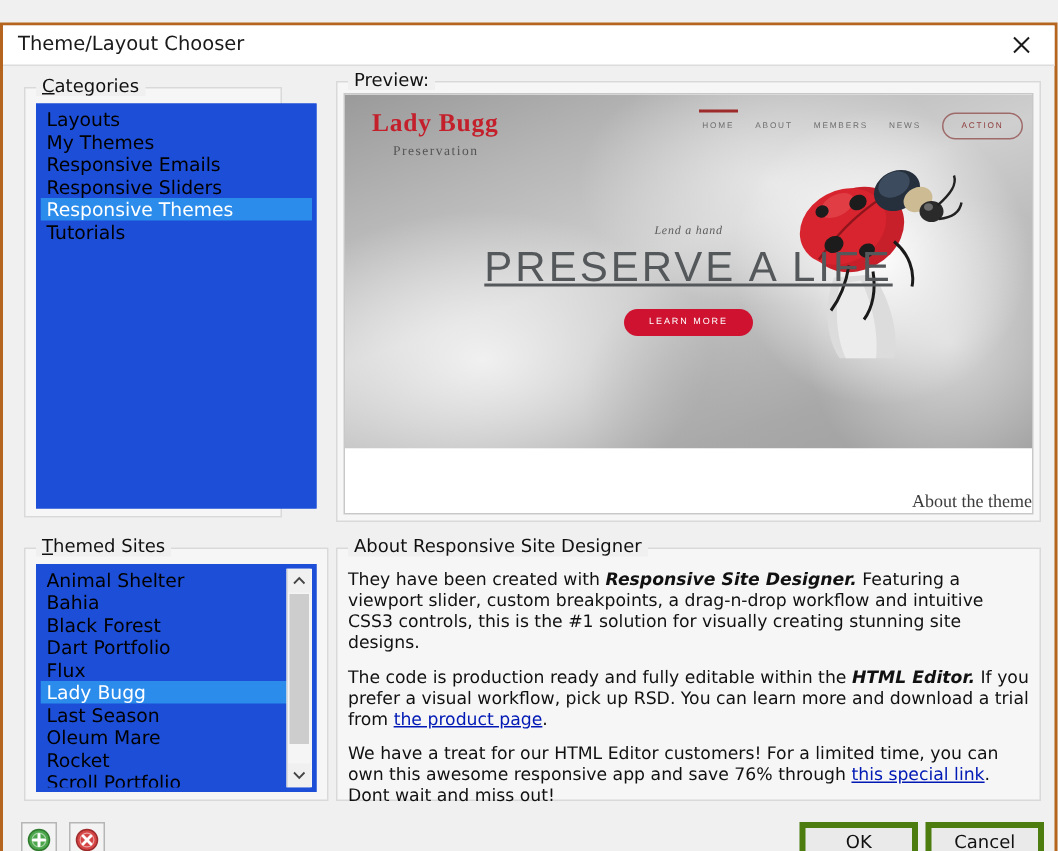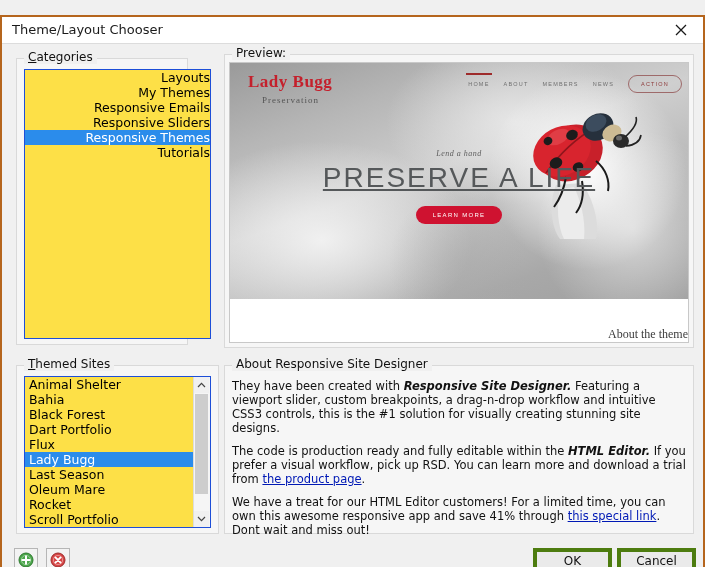--- a/index.html
+++ b/index.html
@@ -46,22 +46,22 @@
     background:#f0f0f0;padding:0 4px;
     font-size:12px;color:#111;
     font-family:"DejaVu Sans", sans-serif;
     z-index:2;white-space:nowrap;
   }
   .gb-label .acc{text-decoration:underline;}
 
   
   .listbox{
     position:absolute;box-sizing:border-box;
-    background:#fde047;
-    border:1px solid #1d4ed8;
+    background:#1d4ed8;
+    border:3px solid #1d4ed8;
     overflow:hidden;
   }
   .lb-item{
     height:15px;line-height:15px;
     padding:0 0 0 4px;
     font-size:12.5px;
     font-family:"DejaVu Sans", sans-serif;
     color:#000;white-space:nowrap;cursor:default;
   }
   .lb-item.selected{background:#2b8ceb;color:#ffffff;}
@@ -209,21 +209,21 @@
 
   <div class="titlebar">
     <div class="title-text">Theme/Layout Chooser</div>
     <div class="close-btn">
       <svg width="14" height="14" viewBox="0 0 14 14" aria-hidden="true">
         <path d="M2 2 L12 12 M12 2 L2 12" stroke="#1a1a1a" stroke-width="1.3" fill="none"></path>
       </svg>
     </div>
   </div>
 
-  <div class="groupbox" style="left:14px;top:33px;width:172px;height:295px;text-align:right;">
+  <div class="groupbox" style="left:14px;top:33px;width:172px;height:295px;">
     <div class="gb-frame"></div>
     <div class="gb-label"><span class="acc">C</span>ategories</div>
     <div class="listbox" style="left:8px;top:19px;width:187px;height:270px;">
       <div class="lb-item">Layouts</div>
       <div class="lb-item">My Themes</div>
       <div class="lb-item">Responsive Emails</div>
       <div class="lb-item">Responsive Sliders</div>
       <div class="lb-item selected">Responsive Themes</div>
       <div class="lb-item">Tutorials</div>
     </div>
@@ -335,21 +335,21 @@
 
       <p class="about-p">
         <span>They have been created with </span><b>Responsive Site Designer.</b><span> Featuring a viewport slider, custom breakpoints, a drag-n-drop workflow and intuitive CSS3 controls, this is the #1 solution for visually creating stunning site designs.</span>
       </p>
 
       <p class="about-p">
         <span>The code is production ready and fully editable within the </span><b>HTML Editor.</b><span> If you prefer a visual workflow, pick up RSD. You can learn more and download a trial from </span><a class="about-link">the product page</a><span>.</span>
       </p>
 
       <p class="about-p">
-        <span>We have a treat for our HTML Editor customers! For a limited time, you can own this awesome responsive app and save 41% through </span><a class="about-link">this special link</a><span>. Dont wait and miss out!</span>
+        <span>We have a treat for our HTML Editor customers! For a limited time, you can own this awesome responsive app and save 76% through </span><a class="about-link">this special link</a><span>. Dont wait and miss out!</span>
       </p>
     </div>
   </div>
 
   <div class="toolbtn" style="left:12px;top:531px;">
     <svg width="16" height="16" viewBox="0 0 16 16">
       <circle cx="8" cy="8" r="7" fill="#4ca64c" stroke="#2e7a2e" stroke-width="1"></circle>
       <circle cx="8" cy="8" r="4.6" fill="none" stroke="#ffffff" stroke-width="0.8" opacity="0.5"></circle>
       <path d="M8 4.3 V11.7 M4.3 8 H11.7" stroke="#ffffff" stroke-width="2" stroke-linecap="round"></path>
     </svg>

